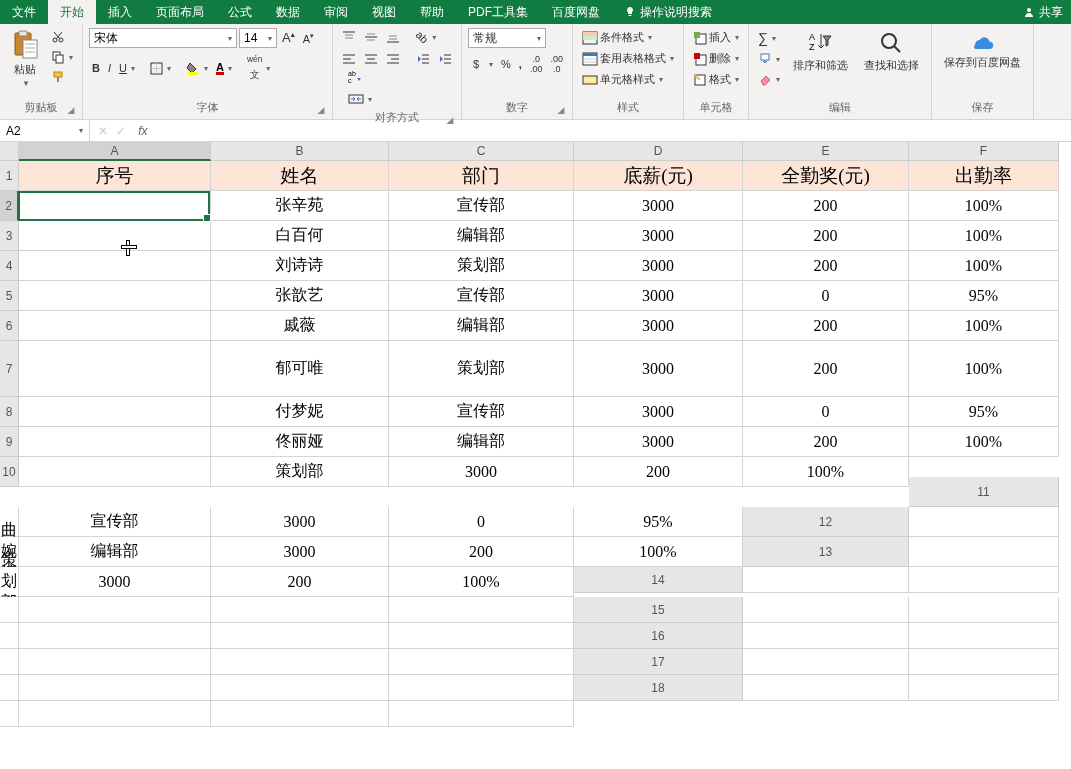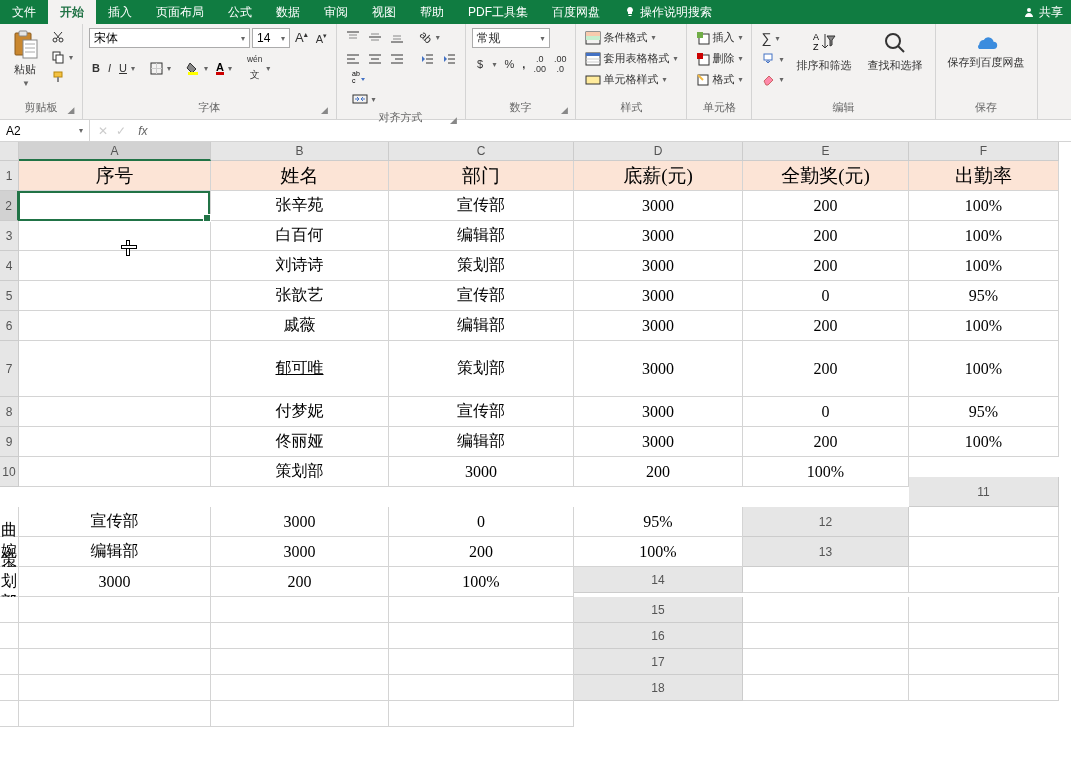--- a/index.html
+++ b/index.html
@@ -1,19 +1,19 @@
 <!DOCTYPE html>
 <html><head>
 <meta charset="utf-8">
 <style>
 *{box-sizing:border-box;margin:0;padding:0;font-family:"Microsoft YaHei","SimSun",sans-serif}
 body{background:#fff;overflow:hidden;width:1071px;height:769px}
 .menubar{background:#107c41;height:24px;display:flex;align-items:center;color:#fff;font-size:12px}
 .menubar .tab{padding:0 12px;height:24px;display:flex;align-items:center;cursor:pointer;white-space:nowrap}
-.menubar .tab.active{background:#f3f2f1;color:#217346;font-weight:700}
+.menubar .tab.active{background:#f3f2f1;color:#217346;font-weight:400}
 .menubar .tell{display:flex;align-items:center;gap:4px;margin-left:12px}
 .menubar .share{margin-left:auto;padding:0 8px;display:flex;align-items:center;gap:4px}
 .ribbon{background:#f3f2f1;height:96px;border-bottom:1px solid #d4d4d4;display:flex;font-size:11px;color:#333}
 .group{border-right:1px solid #d4d4d4;padding:4px 6px 2px;display:flex;flex-direction:column;justify-content:space-between}
 .group-label{text-align:center;font-size:11px;color:#666;padding:2px 0;position:relative}
 .group-label .launcher{position:absolute;right:0;bottom:2px;width:10px;height:10px;font-size:9px;color:#888}
 .group-body{display:flex;gap:4px;align-items:flex-start}
 .vstack{display:flex;flex-direction:column;gap:2px}
 .hstack{display:flex;gap:2px;align-items:center}
 .btn{background:transparent;border:none;padding:2px 3px;font-size:11px;cursor:pointer;display:flex;align-items:center;gap:2px;color:#333;white-space:nowrap}
@@ -130,21 +130,21 @@
             </span>
           </button>
       </div>
     </div>
     <div class="group-label"><span>剪贴板</span><span class="launcher">◢</span></div>
   </div>
 
   <div class="group" style="min-width:250px">
     <div class="vstack" style="gap:4px">
       <div class="hstack">
-        <div class="combo" style="width:161px">
+        <div class="combo" style="width:148px">
             <input value="宋体" style="">
             <span class="dd">▾</span>
           </div>
         <div class="combo" style="width:38px">
             <input value="14" style="">
             <span class="dd">▾</span>
           </div>
         <button class="btn">
             <span style="font-size:13px">A<sup style="font-size:8px">▴</sup></span>
           </button>
@@ -540,21 +540,21 @@
       <div class="cell" style="height: 30px;">95%</div>
       <div class="rowhdr" style="height: 30px;">6</div>
       <div class="cell" style="height: 30px;"></div>
       <div class="cell" style="height: 30px;">戚薇</div>
       <div class="cell" style="height: 30px;">编辑部</div>
       <div class="cell" style="height: 30px;">3000</div>
       <div class="cell" style="height: 30px;">200</div>
       <div class="cell" style="height: 30px;">100%</div>
       <div class="rowhdr" style="height: 56px;">7</div>
       <div class="cell" style="height: 56px;"></div>
-      <div class="cell" style="height: 56px; text-decoration: underline;">郁可唯</div>
+      <div class="cell" style="height: 56px;">郁可唯</div>
       <div class="cell" style="height: 56px;">策划部</div>
       <div class="cell" style="height: 56px;">3000</div>
       <div class="cell" style="height: 56px;">200</div>
       <div class="cell" style="height: 56px;">100%</div>
       <div class="rowhdr" style="height: 30px;">8</div>
       <div class="cell" style="height: 30px;"></div>
       <div class="cell" style="height: 30px;">付梦妮</div>
       <div class="cell" style="height: 30px;">宣传部</div>
       <div class="cell" style="height: 30px;">3000</div>
       <div class="cell" style="height: 30px;">0</div>

